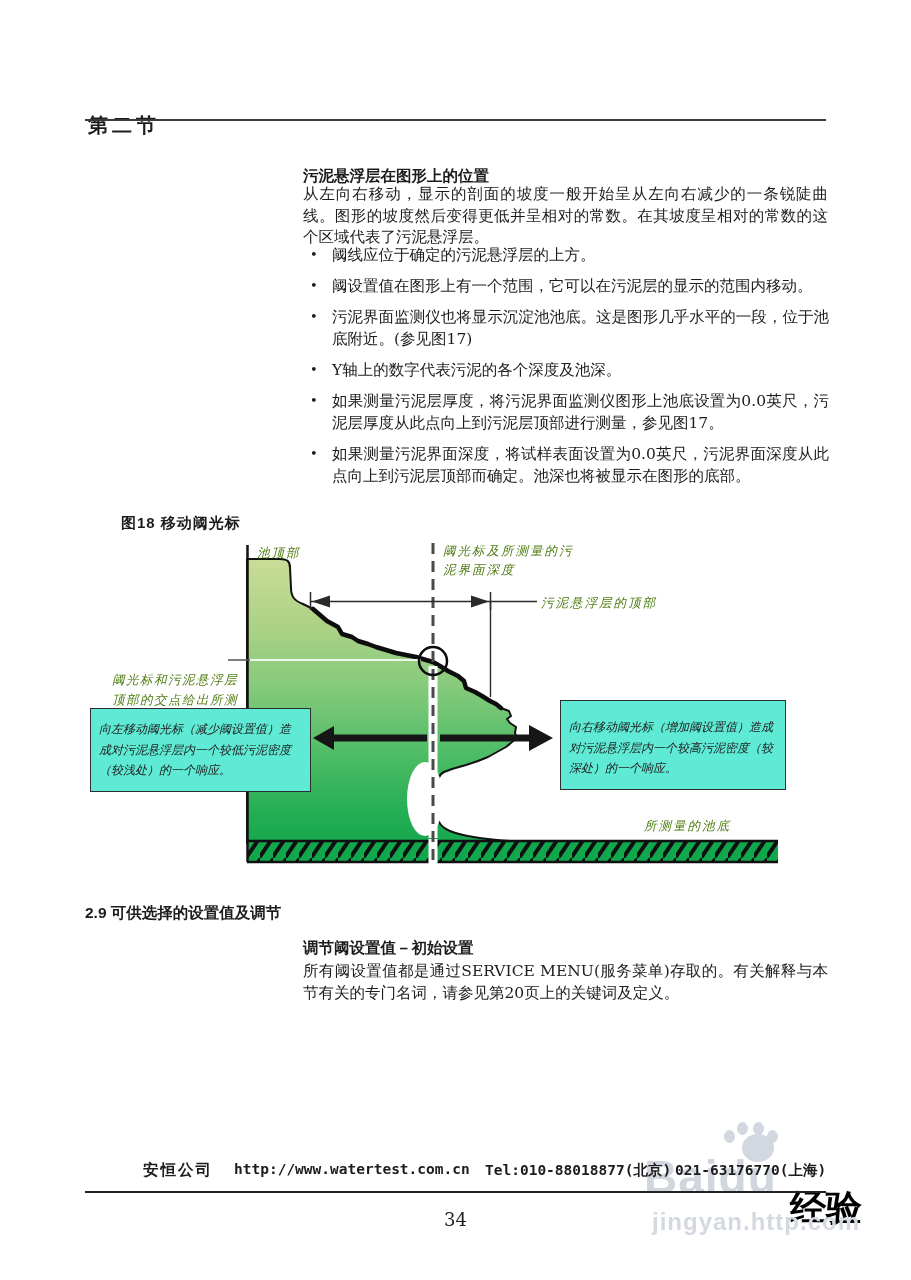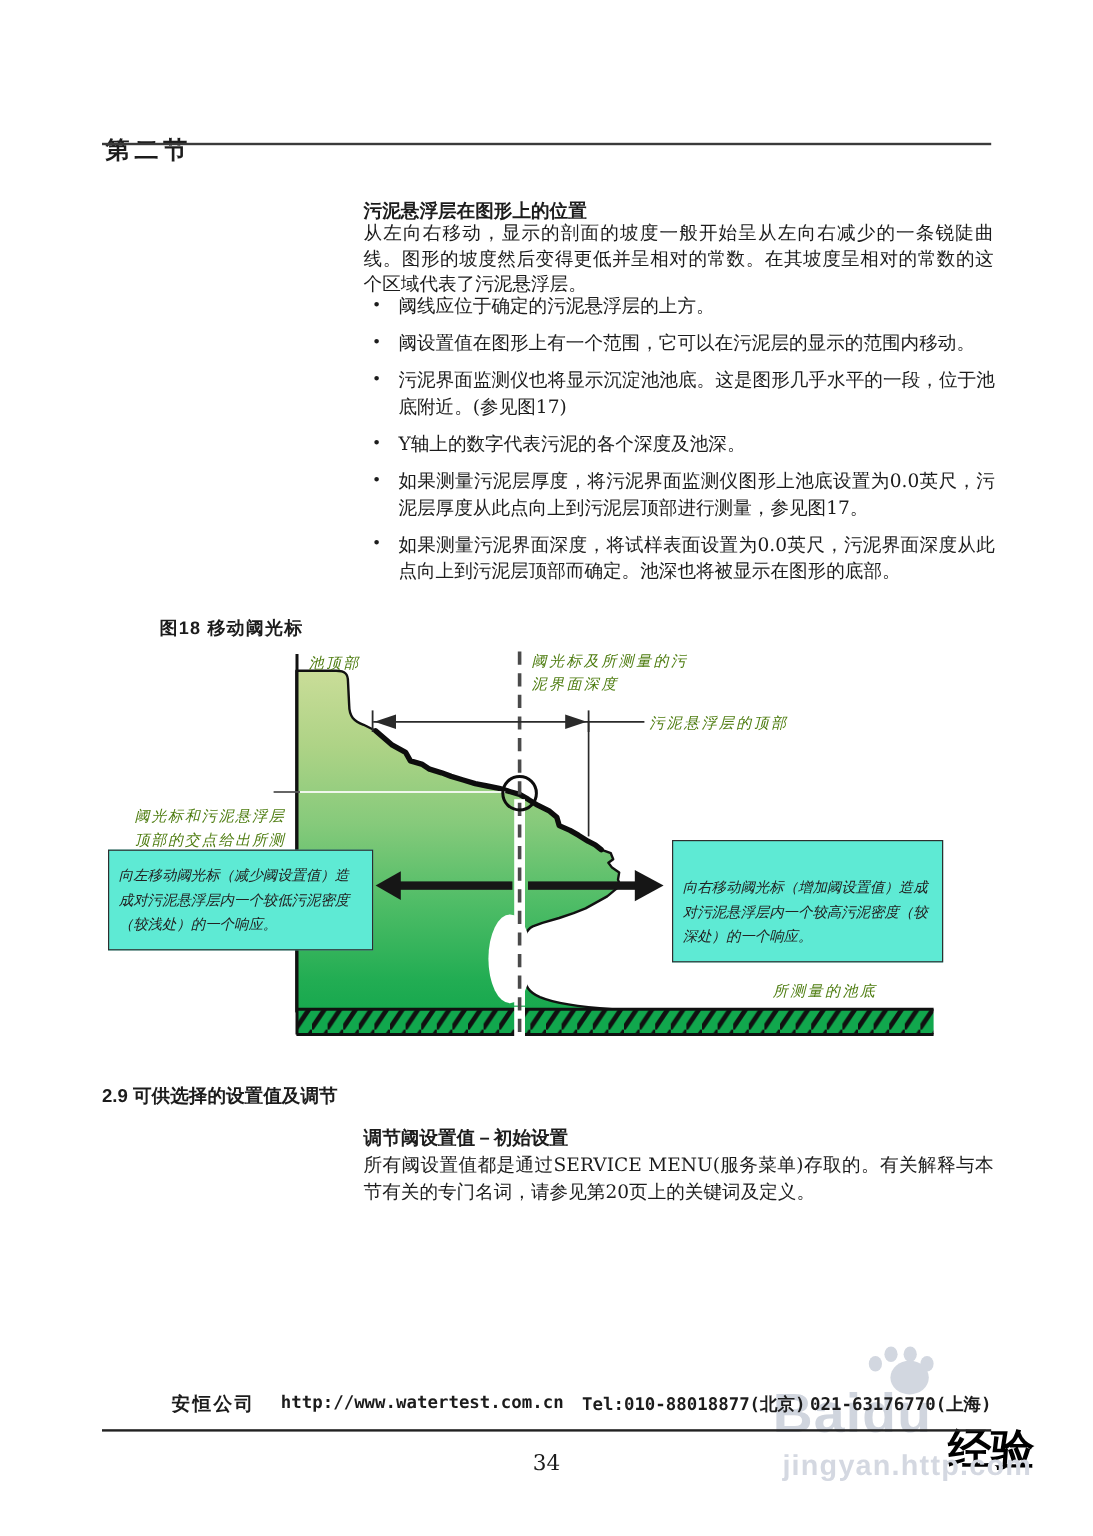--- a/index.html
+++ b/index.html
@@ -16,21 +16,21 @@
 
   .h-bold { font-weight:bold; font-size:15.5px; font-family:"Liberation Sans","DejaVu Sans",sans-serif; }
   .body-head { left:303px; top:166px; }
   .intro { left:303px; top:184px; width:525px; font-size:15.5px; line-height:21.5px; text-align:justify; }
 
   .bullets { left:305px; top:244px; width:524px; }
   .bullet-row { display:flex; margin-bottom:9px; font-size:15.5px; line-height:22px; }
   .bullet-dot { width:27px; flex:0 0 27px; font-size:13px; line-height:22px; padding-left:5px; }
   .bullet-text { flex:1; text-align:justify; }
 
-  .fig-caption { left:92px; top:514px; font-size:15px; font-weight:bold;
+  .fig-caption { left:80px; top:514px; font-size:15px; font-weight:bold;
                  font-family:"Liberation Sans","DejaVu Sans",sans-serif; letter-spacing:1px;padding-left:41px; }
 
   .diagram-svg { left:85px; top:540px; }
 
   .dlabel { position:absolute; font-size:12.5px; letter-spacing:2px; line-height:19px; white-space:nowrap; }
   .dlabel-wrap { white-space:normal; }
   .callout { position:absolute; background:#5eead4; border:1.5px solid #2e2e2e;
              font-size:12px; line-height:20.5px; letter-spacing:0; padding:10px 8px;
              font-family:"DejaVu Serif","Liberation Serif",serif; font-style:italic; color:#222; }
 
@@ -158,21 +158,21 @@
     <polygon points="489,601.5 471,595.5 471,607.5" fill="#2a2a2a" stroke="none"></polygon>
     <line x1="490.5" y1="601.5" x2="490.5" y2="697" stroke-width="1.4"></line>
   </g>
 </svg>
 
 <div class="abs dlabel kai" style="left:257px; top:543px;">池顶部</div>
 <div class="abs dlabel kai dlabel-wrap" style="left:443px; top:541px; width:136px;">阈光标及所测量的污泥界面深度</div>
 <div class="abs dlabel kai" style="left:541px; top:593px;">污泥悬浮层的顶部</div>
 <div class="abs dlabel kai dlabel-wrap" style="left:112px; top:633px; width:130px; line-height:19.5px; letter-spacing:1.5px;margin-top:37px;">阈光标和污泥悬浮层顶部的交点给出所测量的值。</div>
 <div class="callout" style="left:90px; top:708px; width:221px; min-height:79px;">向左移动阈光标（减少阈设置值）造成对污泥悬浮层内一个较低污泥密度（较浅处）的一个响应。</div>
-<div class="callout" style="left:560px; top:700px; width:226px; min-height:85px; padding-top:28px;">向右移动阈光标（增加阈设置值）造成对污泥悬浮层内一个较高污泥密度（较深处）的一个响应。</div>
+<div class="callout" style="left:560px; top:700px; width:226px; min-height:85px; padding-top:16px;">向右移动阈光标（增加阈设置值）造成对污泥悬浮层内一个较高污泥密度（较深处）的一个响应。</div>
 <div class="abs dlabel kai" style="left:644px; top:816px;">所测量的池底</div>
 
 <div class="abs sec29">2.9 可供选择的设置值及调节</div>
 <div class="abs h-bold sub29">调节阈设置值－初始设置</div>
 <div class="abs body29">所有阈设置值都是通过SERVICE MENU(服务菜单)存取的。有关解释与本节有关的专门名词，请参见第20页上的关键词及定义。</div>
 
 <div class="abs paw wm">
   <i style="left:20px; top:12px; width:32px; height:28px;"></i>
   <i style="left:2px;  top:8px;  width:11px; height:13px;"></i>
   <i style="left:15px; top:0;   width:11px; height:13px;"></i>

